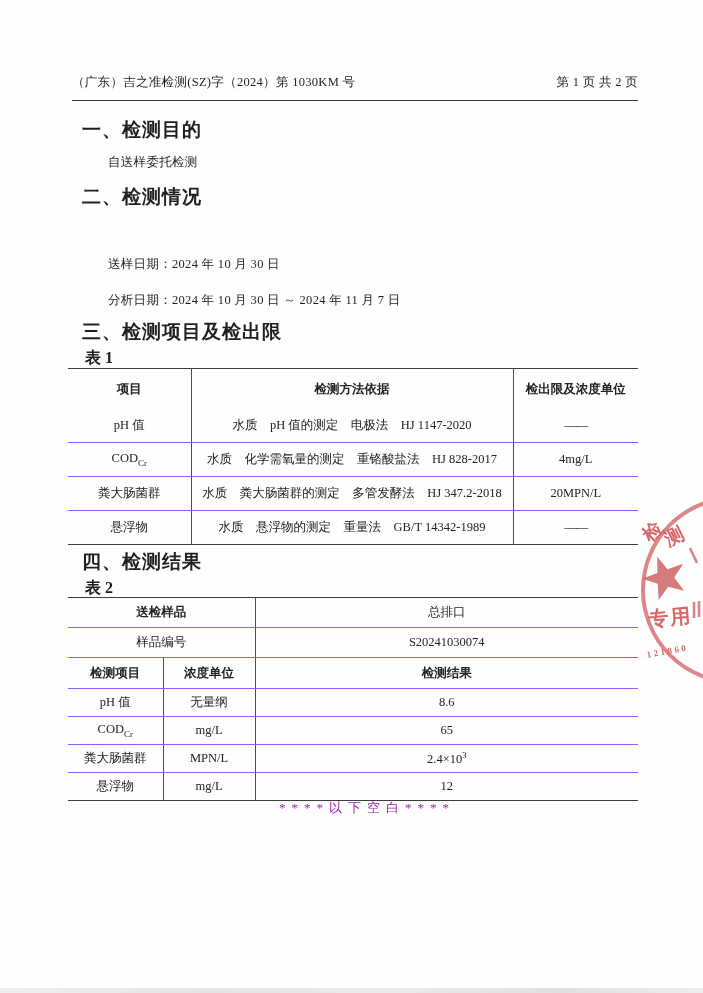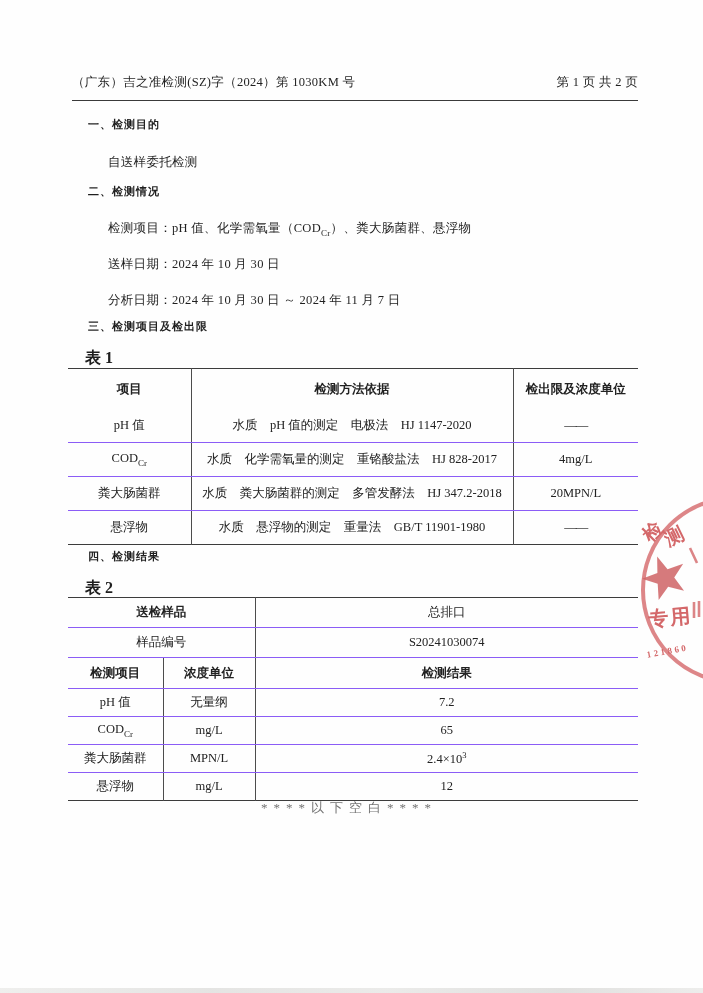--- a/index.html
+++ b/index.html
@@ -14,22 +14,22 @@
   .page{position:absolute;inset:0;background:#fefefe;}
   
   .doc-header{
     position:absolute;left:72px;top:74px;width:566px;
     display:flex;justify-content:space-between;align-items:flex-end;
     font-size:12.5px;letter-spacing:.3px;
     padding-bottom:9px;border-bottom:1.5px solid #3a3a3a;
   }
   
   .sec-heading{
-    position:absolute;left:88px;
-    font-size:11px;font-weight:bold;letter-spacing:1px;
+    position:absolute;left:82px;
+    font-size:19px;font-weight:bold;letter-spacing:1px;
   }
   .para{
     position:absolute;left:108px;
     font-size:12.5px;letter-spacing:.3px;
   }
   .tbl-label{
     position:absolute;left:85px;
     font-size:16px;font-weight:bold;
   }
   sub{font-size:9px;}
@@ -52,22 +52,22 @@
   #table1{top:368px;}
   #table1 th{height:40px;}
   #table1 td{height:33px;}
   #table2{top:597px;}
   #table2 .info-row td{height:29px;}
   #table2 th{height:30px;font-weight:bold;}
   #table2 .data-row td{height:27px;}
   .dash{letter-spacing:-1px;}
   
   .footer-note{
-    position:absolute;left:66px;top:799px;width:566px;
-    text-align:center;font-size:13px;letter-spacing:6px;color:#737373;
+    position:absolute;left:84px;top:799px;width:566px;
+    text-align:center;font-size:13px;letter-spacing:6px;color:#a21caf;
   }
   
   .stamp{position:absolute;left:630px;top:490px;width:73px;height:220px;overflow:visible;pointer-events:none;}
   .stamp svg{overflow:visible;}
   
   .scan-edge{
     position:absolute;left:0;bottom:0;width:703px;height:5px;
     background:linear-gradient(to right,#ebebe9 0%,#dededc 30%,#e6e6e4 55%,#d9d9d7 80%,#e9e9e7 100%);
     opacity:.8;
   }
@@ -79,21 +79,20 @@
 
   <div class="doc-header">
     <span>（广东）吉之准检测(SZ)字（2024）第 1030KM 号</span>
     <span>第 1 页 共 2 页</span>
   </div>
 
   <div class="sec-heading" style="top:117px">一、检测目的</div>
   <div class="para" style="top:154px">自送样委托检测</div>
 
   <div class="sec-heading" style="top:184px">二、检测情况</div>
-  <div class="para" style="top:220px"><span>检测项目：pH 值、化学需氧量（COD</span><sub>Cr</sub><span>）、粪大肠菌群、悬浮物</span></div>
   <div class="para" style="top:256px">送样日期：2024 年 10 月 30 日</div>
   <div class="para" style="top:292px">分析日期：2024 年 10 月 30 日 ～ 2024 年 11 月 7 日</div>
 
   <div class="sec-heading" style="top:319px">三、检测项目及检出限</div>
   <div class="tbl-label" style="top:348px">表 1</div>
 
   <table id="table1">
     <colgroup>
         <col style="width:123px">
         <col style="width:322px">
@@ -117,21 +116,21 @@
         <td class="vline">水质　化学需氧量的测定　重铬酸盐法　HJ 828-2017</td>
         <td class="vline">4mg/L</td>
       </tr>
       <tr>
         <td>粪大肠菌群</td>
         <td class="vline">水质　粪大肠菌群的测定　多管发酵法　HJ 347.2-2018</td>
         <td class="vline">20MPN/L</td>
       </tr>
       <tr>
         <td>悬浮物</td>
-        <td class="vline">水质　悬浮物的测定　重量法　GB/T 11901-1980</td>
+        <td class="vline">水质　悬浮物的测定　重量法　GB/T 14342-1989</td>
         <td class="vline dash">——</td>
       </tr>
     </tbody>
   </table>
 
   <div class="sec-heading" style="top:549px">四、检测结果</div>
   <div class="tbl-label" style="top:578px">表 2</div>
 
   <table id="table2">
     <colgroup>
@@ -149,21 +148,21 @@
         <td class="vline">S20241030074</td>
       </tr>
       <tr>
         <th>检测项目</th>
         <th class="vline">浓度单位</th>
         <th class="vline">检测结果</th>
       </tr>
       <tr class="data-row">
         <td>pH 值</td>
         <td class="vline">无量纲</td>
-        <td class="vline">7.2</td>
+        <td class="vline">8.6</td>
       </tr>
       <tr class="data-row">
         <td><span>COD</span><sub>Cr</sub></td>
         <td class="vline">mg/L</td>
         <td class="vline">65</td>
       </tr>
       <tr class="data-row">
         <td>粪大肠菌群</td>
         <td class="vline">MPN/L</td>
         <td class="vline"><span>2.4×10</span><sup>3</sup></td>

